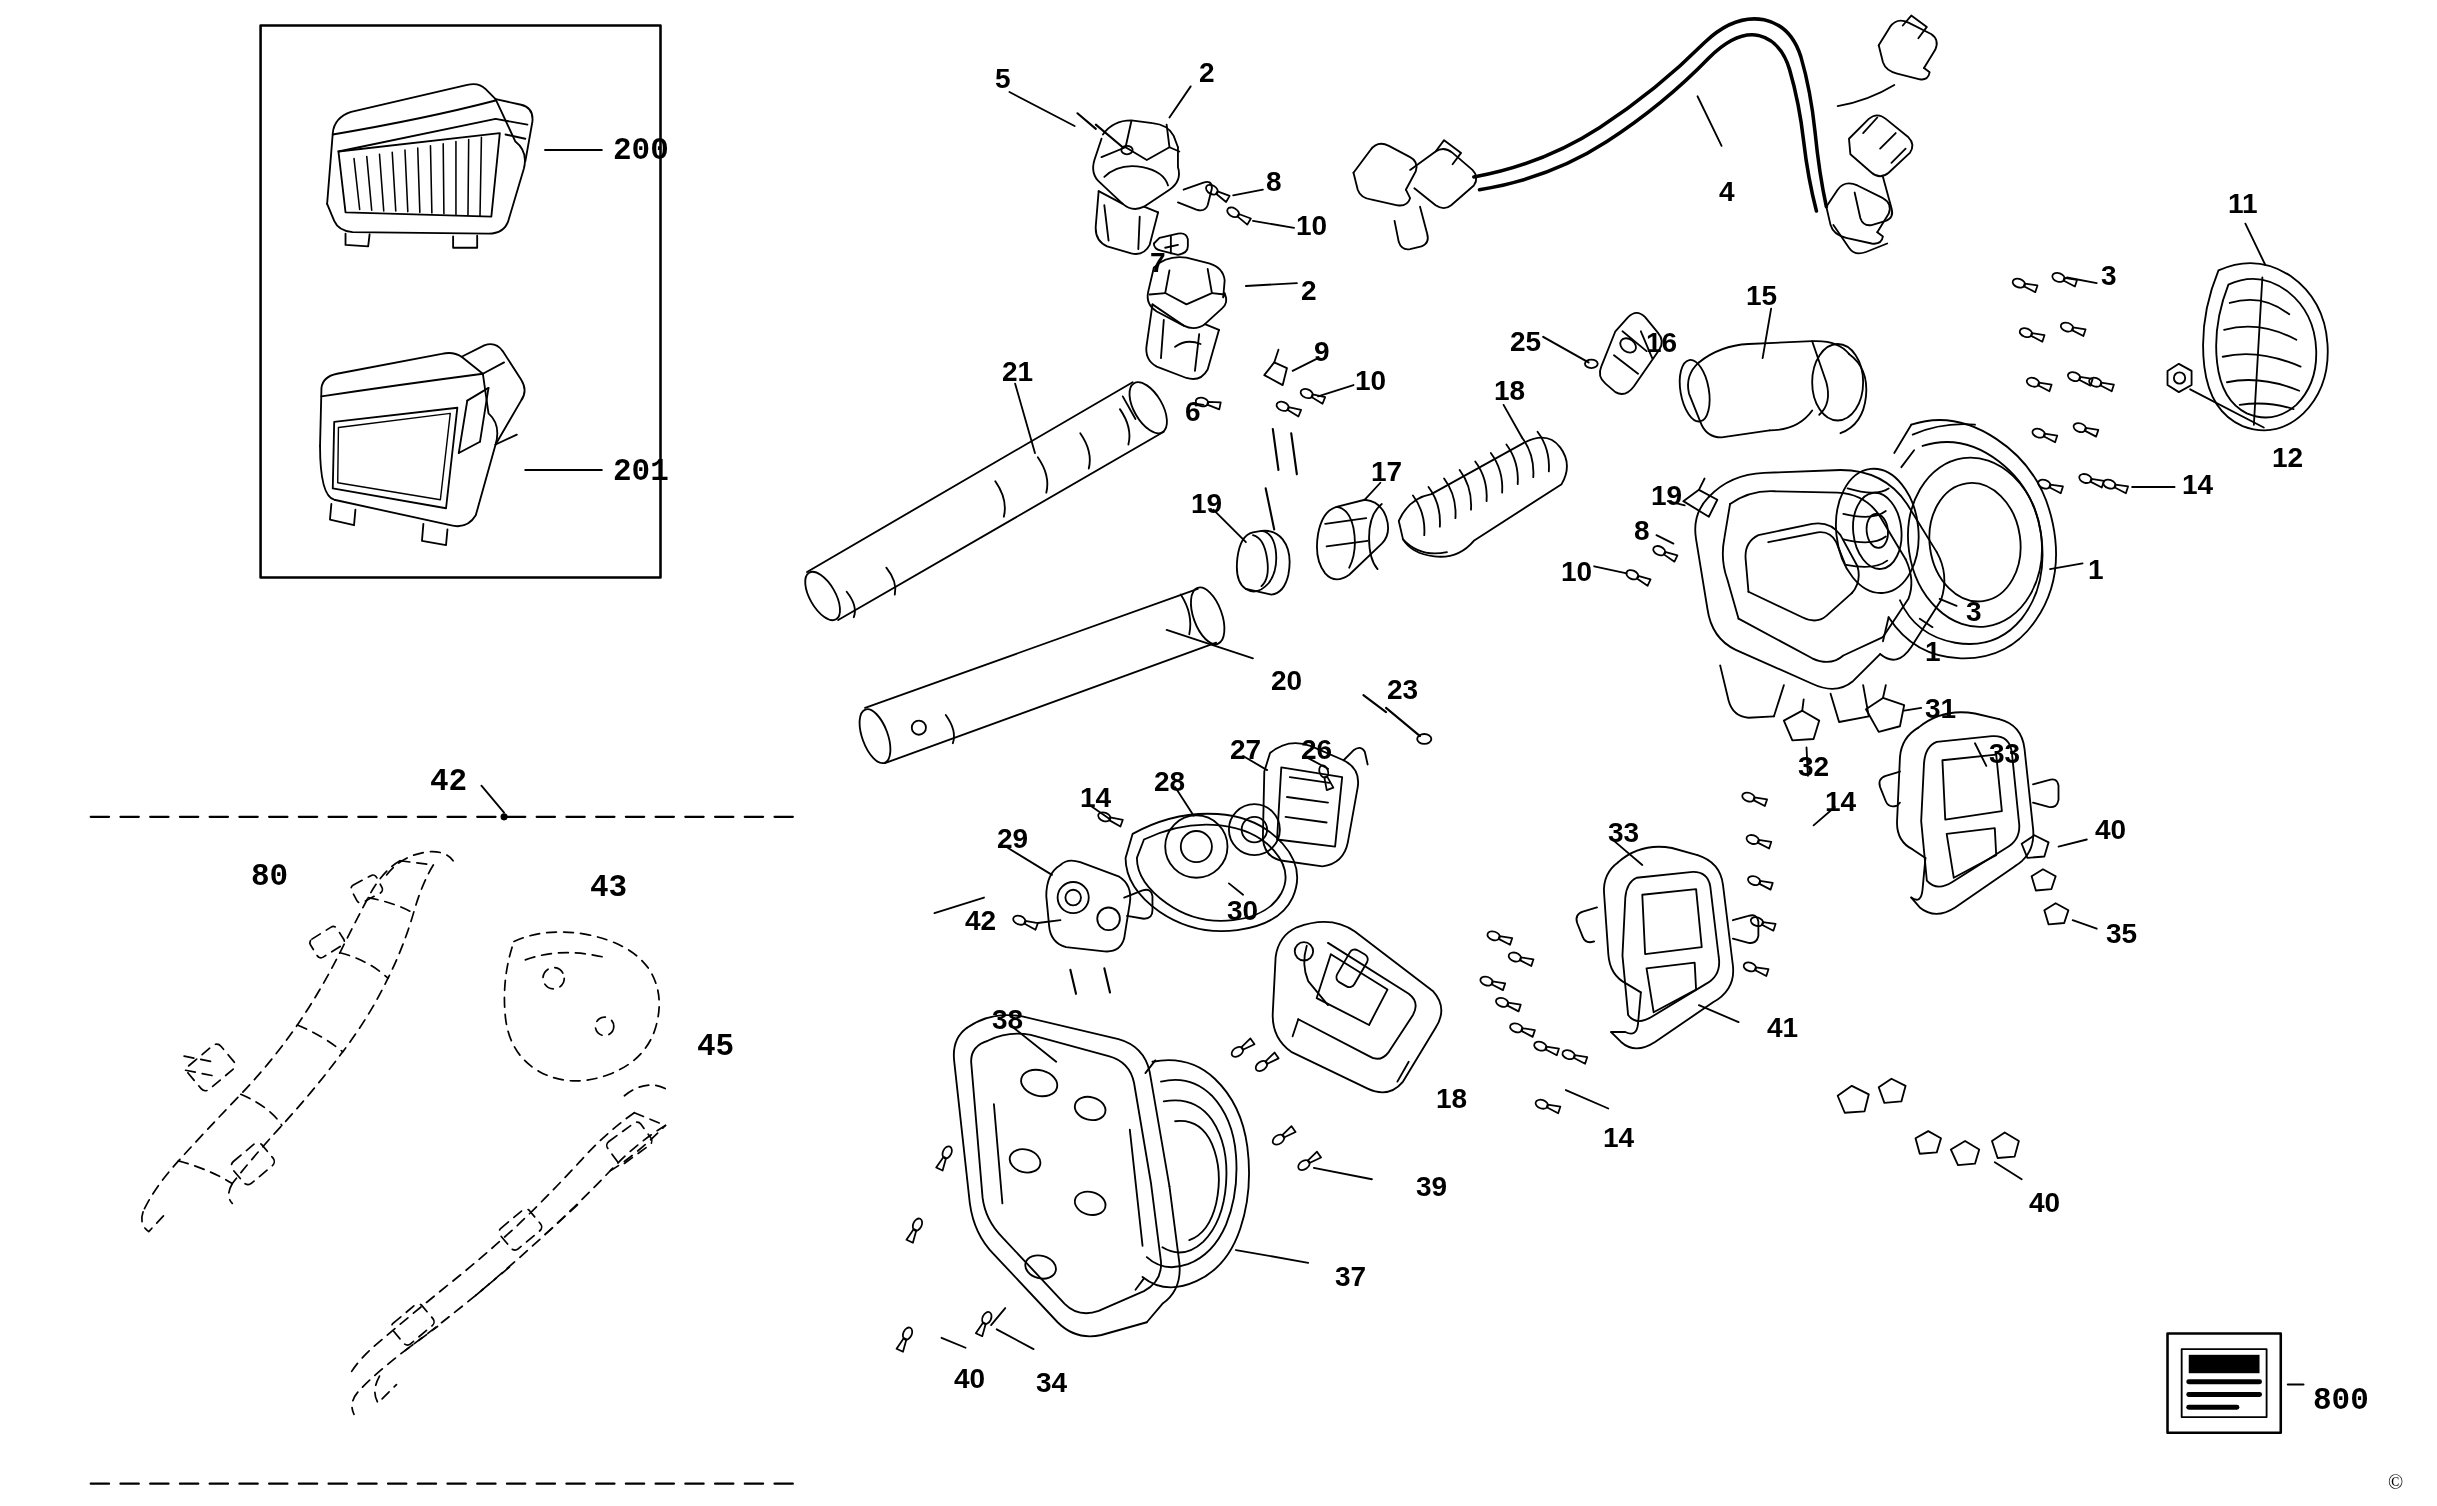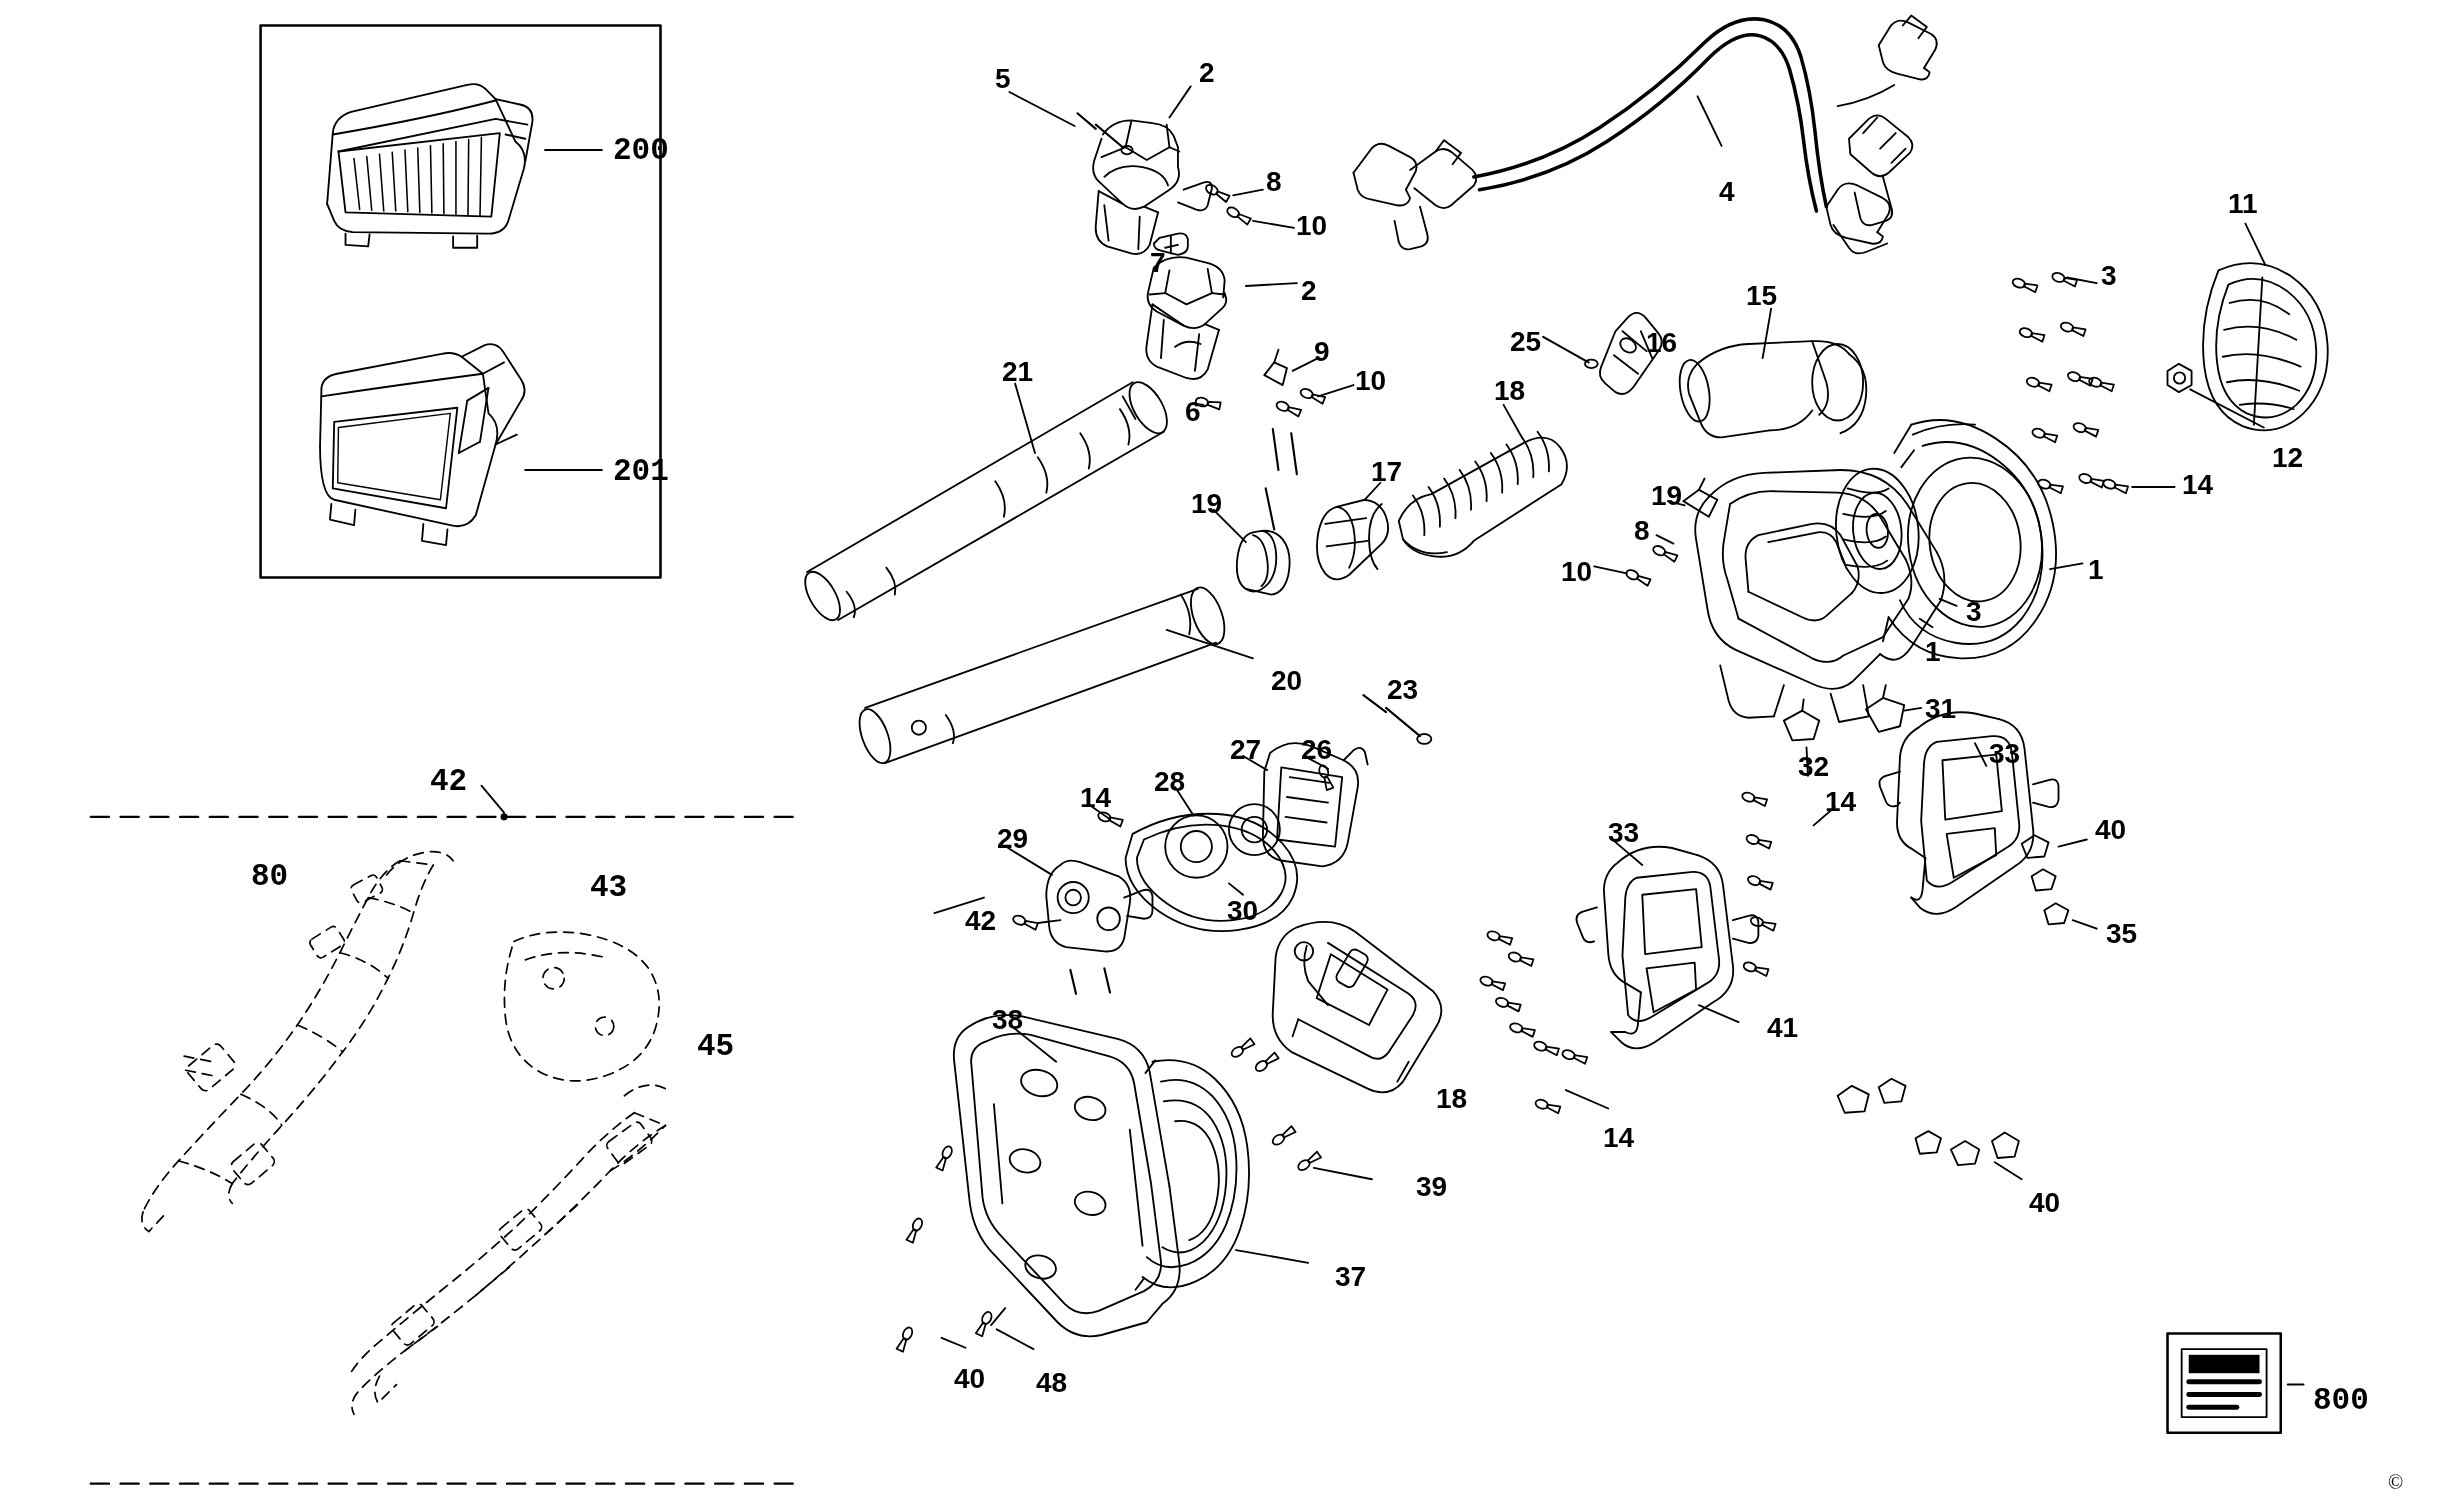--- a/index.html
+++ b/index.html
@@ -689,21 +689,21 @@
   <div class="callout c-lg" style="left:1227px;top:897px">30</div>
   <div class="callout c-lg" style="left:2106px;top:920px">35</div>
   <div class="callout c-lg" style="left:992px;top:1006px">38</div>
   <div class="callout c-lg" style="left:1767px;top:1014px">41</div>
   <div class="callout c-lg" style="left:1436px;top:1085px">18</div>
   <div class="callout c-lg" style="left:1603px;top:1124px">14</div>
   <div class="callout c-lg" style="left:1416px;top:1173px">39</div>
   <div class="callout c-lg" style="left:2029px;top:1189px">40</div>
   <div class="callout c-lg" style="left:1335px;top:1263px">37</div>
   <div class="callout c-lg" style="left:954px;top:1365px">40</div>
-  <div class="callout c-lg" style="left:1036px;top:1369px">48</div>
+  <div class="callout c-lg" style="left:1036px;top:1369px">34</div>
 
   <div class="callout c-xl" style="left:613px;top:135px">200</div>
   <div class="callout c-xl" style="left:613px;top:456px">201</div>
   <div class="callout c-xl" style="left:430px;top:766px">42</div>
   <div class="callout c-xl" style="left:251px;top:861px">80</div>
   <div class="callout c-xl" style="left:590px;top:872px">43</div>
   <div class="callout c-xl" style="left:697px;top:1031px">45</div>
   <div class="callout c-xl" style="left:2313px;top:1385px">800</div>
 
   <div class="copyright" style="left:2388px;top:1471px">©</div>

